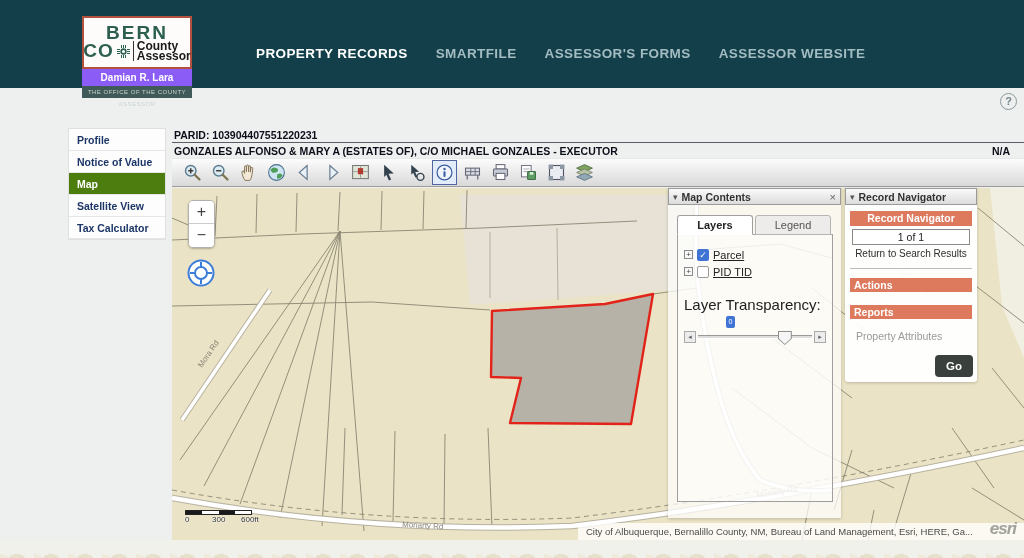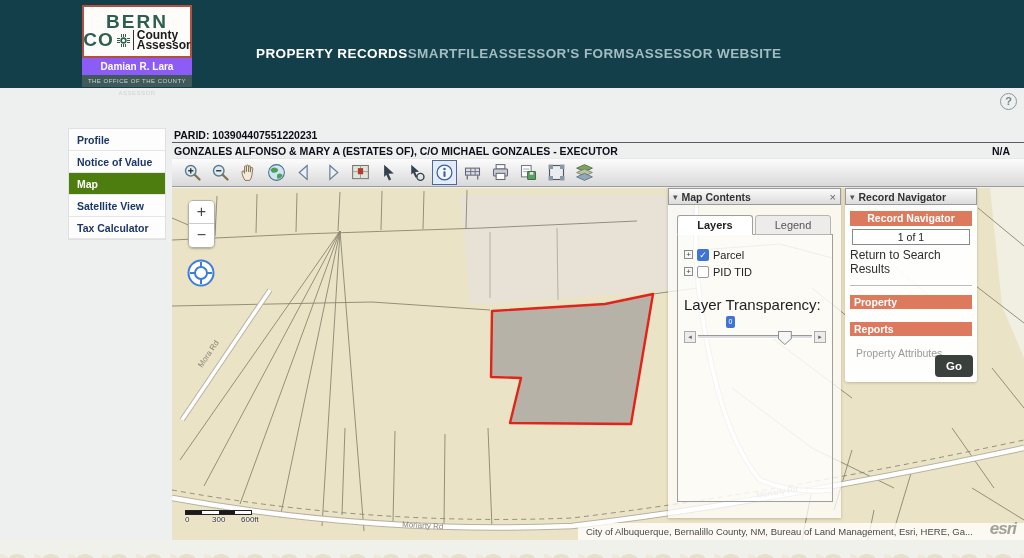--- a/index.html
+++ b/index.html
@@ -1,30 +1,30 @@
 <!DOCTYPE html>
 <html><head>
 <meta charset="utf-8">
 <style>
   * { margin:0; padding:0; box-sizing:border-box; }
   html,body { width:1024px; height:558px; }
   body { font-family:"Liberation Sans", sans-serif; background:#edf0ef; position:relative; overflow:hidden; }
 
   
   .header { position:absolute; left:0; top:0; width:1024px; height:88px; background:#123f49; }
-  .logo { position:absolute; left:82px; top:5px; width:110px; }
+  .logo { position:absolute; left:82px; top:16px; width:110px; }
   .logo-box { background:#fdfcfa; border:2px solid #b4503e; height:53px; display:flex; flex-direction:column; align-items:center; justify-content:center; }
   .logo-line1 { color:#2c5f4f; font-weight:bold; font-size:19px; letter-spacing:2px; line-height:17px; }
   .logo-line2 { display:flex; align-items:center; gap:3px; }
   .logo-co { color:#2c5f4f; font-weight:bold; font-size:19px; letter-spacing:1px; line-height:18px; }
   .logo-divider { width:1px; height:20px; background:#333; }
   .logo-tag { font-size:12px; color:#1a1a1a; line-height:10px; font-weight:bold; }
   .logo-name { background:#8b5cf6; height:17px; color:#fff; font-weight:bold; font-size:10px; text-align:center; line-height:17px; }
   .logo-office { background:#3f5a58; height:12px; color:#c9d4cf; font-size:6px; letter-spacing:.5px; text-align:center; line-height:12px; }
-  .nav { position:absolute; left:256px; top:46px; display:flex; }
+  .nav { position:absolute; left:256px; top:46px; display:flex; gap:28px; }
   .nav span { font-size:13.5px; font-weight:bold; letter-spacing:.4px; color:#a3bcc2; cursor:pointer; }
   .nav span.active { color:#ffffff; }
   .help-circle { position:absolute; left:1000px; top:93px; width:17px; height:17px; border:1.5px solid #8a979c; border-radius:50%; color:#76848a; font-size:11px; font-weight:bold; text-align:center; line-height:14px; }
 
   
   .rec-rows { position:absolute; left:172px; top:128px; width:852px; }
   .rec-row1 { font-size:10.5px; font-weight:bold; color:#0d0d1a; border-bottom:1px solid #5c5c66; padding:1px 14px 1px 2px; }
   .rec-row2 { font-size:10.5px; font-weight:bold; color:#0d0d1a; border-bottom:1px solid #5c5c66; padding:2px 0 2px 2px; display:flex; justify-content:space-between; }
   .rec-row2 .na { padding-right:14px; }
 
@@ -68,36 +68,36 @@
   .mc-tabs { display:flex; margin:10px 0 0 9px; }
   .tab { width:76px; height:20px; text-align:center; line-height:19px; font-size:11px; cursor:pointer; }
   .tab.active { background:#fff; border:1px solid #9f9f9f; border-bottom:1px solid #fff; border-radius:3px 3px 0 0; font-weight:bold; color:#222; position:relative; z-index:2; }
   .tab.inactive { background:rgba(234,234,234,.85); border:1px solid #b5b5b5; border-radius:3px 3px 0 0; color:#555; margin-left:2px; }
   .mc-content { margin:-1px 8px 0 9px; border:1px solid #9f9f9f; background:rgba(255,255,255,.45); height:268px; padding:11px 6px 0 6px; }
   .tree-row { display:flex; align-items:center; gap:4px; height:17px; }
   .expander { width:9px; height:9px; border:1px solid #8a8a8a; background:#f7f7f7; font-size:8px; line-height:7px; text-align:center; color:#444; cursor:pointer; }
   .cb { width:12px; height:12px; border-radius:2px; cursor:pointer; }
   .cb.checked { background:#3f74d4; color:#fff; font-size:9px; line-height:12px; text-align:center; }
   .cb.unchecked { background:#fff; border:1px solid #999; }
-  .tree-label { font-size:11px; color:#222; }
+  .tree-label { font-size:11px; color:#222;text-decoration:underline; }
   .transp-label { margin-top:16px; font-size:15px; color:#222; }
   .slider-badge { margin:3px 0 0 42px; width:9px; height:12px; background:#3f74d4; border-radius:2px; color:#fff; font-size:7px; text-align:center; line-height:12px; }
   .slider-row { margin-top:3px; display:flex; align-items:center; gap:2px; }
   .sl-btn { width:12px; height:12px; background:#ececec; border:1px solid #aaa; font-size:7px; line-height:10px; text-align:center; color:#666; cursor:pointer; }
   .sl-track { flex:1; height:4px; background:#ddd; border-top:1px solid #999; border-bottom:1px solid #fff; position:relative; }
   .sl-thumb { position:absolute; left:70%; top:-5px; width:14px; height:14px; cursor:pointer;
       background:#8f8f8f; clip-path:polygon(0 0,100% 0,100% 55%,50% 100%,0 55%); }
   .sl-thumb::after { content:""; position:absolute; left:1px; top:1px; right:1px; bottom:1px; background:#f6f6f6; clip-path:polygon(0 0,100% 0,100% 55%,50% 100%,0 55%); }
 
   
   .rn-panel { position:absolute; left:845px; top:188px; width:132px; height:194px; background:rgba(255,255,255,.94); box-shadow:0 1px 3px rgba(0,0,0,.2); border-radius:0 0 3px 3px; }
   .rn-body { padding:6px 5px 0 5px; position:relative; height:177px; }
   .rn-titlebar { background:#dd7a5e; height:15px; text-align:center; color:#fff; font-weight:bold; font-size:10.5px; line-height:15px; }
   .rn-count { margin:3px 2px 0 2px; border:1px solid #8a8a8a; background:#fff; height:16px; text-align:center; font-size:10.5px; color:#222; line-height:15px; }
-  .rn-return { margin-top:3px; text-align:left; font-size:12px; color:#2e2e2e; cursor:pointer; }
+  .rn-return { margin-top:3px; text-align:center; font-size:10px; color:#2e2e2e; cursor:pointer; }
   .rn-div { border-top:1px solid #bbb; margin:9px 0; }
   .rn-bar { background:#dd7a5e; height:14px; color:#fff; font-weight:bold; font-size:10.5px; line-height:14px; padding-left:4px; cursor:pointer; }
   .rn-bar + .rn-bar { margin-top:13px; }
   .rn-link { margin:11px 0 0 6px; font-size:10.5px; color:#9a9a9a; cursor:pointer; }
   .go-btn { position:absolute; right:4px; bottom:5px; width:38px; height:22px; background:#3a403b; border:none; border-radius:4px; color:#fff; font-weight:bold; font-size:11.5px; cursor:pointer; }
 
   
   .scallops { position:absolute; left:0; top:540px; width:1024px; height:18px; background-color:#f1f1ec;
     background-image:radial-gradient(ellipse 15px 10px at 17px 20px, #e7e1cb 58%, rgba(0,0,0,0) 60%),
                      radial-gradient(ellipse 15px 10px at 0px 20px, #eee9d8 58%, rgba(0,0,0,0) 60%);
@@ -405,20 +405,20 @@
 <div class="rn-panel">
   <div class="panel-header">
     <span class="arr">▾</span>
     <span class="ttl">Record Navigator</span>
   </div>
   <div class="rn-body">
     <div class="rn-titlebar">Record Navigator</div>
     <div class="rn-count">1 of 1</div>
     <div class="rn-return">Return to Search Results</div>
     <div class="rn-div"></div>
-    <div class="rn-bar">Property</div>
+    <div class="rn-bar">Actions</div>
     <div class="rn-bar">Reports</div>
     <div class="rn-link">Property Attributes</div>
     <button class="go-btn">Go</button>
   </div>
 </div>
 
 <div class="scallops"></div>
 
 </body></html>

